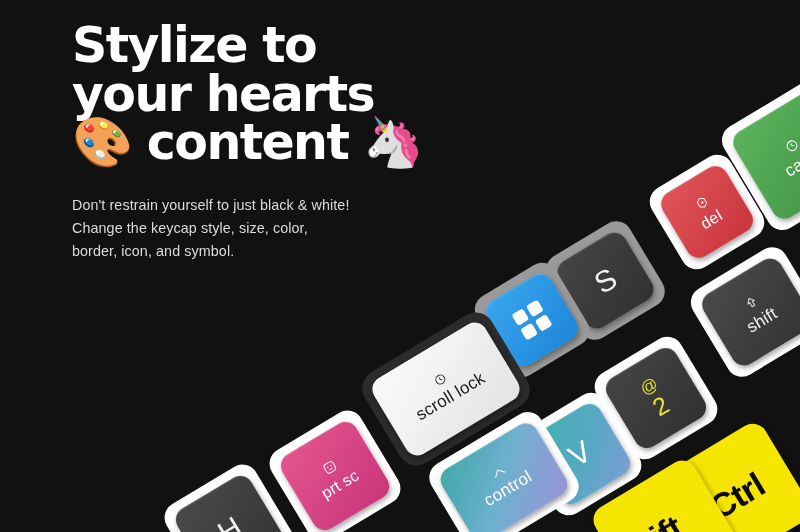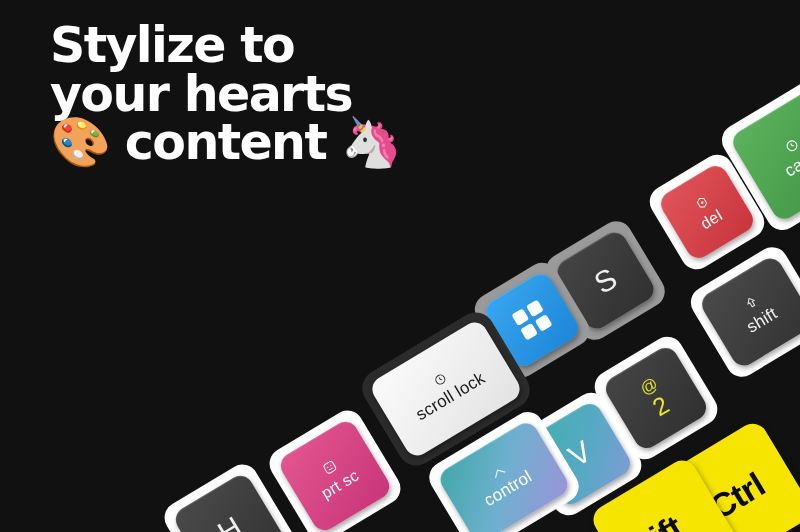--- a/index.html
+++ b/index.html
@@ -6,21 +6,21 @@
   html,body { width:800px; height:532px; }
   body {
     background:#111112;
     font-family:"Liberation Sans", sans-serif;
     overflow:hidden;
     position:relative;
   }
   #stage { position:absolute; inset:0; overflow:hidden; }
 
   
-  .copy { position:absolute; left:50px; top:22px; width:420px; z-index:50; }
+  .copy { position:absolute; left:72px; top:22px; width:420px; z-index:50; }
   .headline {
     font-family:"DejaVu Sans", sans-serif;
     font-weight:bold;
     font-size:49px;
     line-height:0.99;
     letter-spacing:-1.6px;
     color:#ffffff;
     white-space:pre-line;
   }
   .subcopy {
@@ -87,20 +87,21 @@
 </style>
 </head>
 <body>
 
 <div id="stage">
 
   <div class="copy">
     <div class="headline">Stylize to
 your hearts
 🎨 content 🦄</div>
+    <div class="subcopy">Don't restrain yourself to just black &amp; white! Change the keycap style, size, color, border, icon, and symbol.</div>
   </div>
 
   <div class="key fr-white" style="left:738px; top:96px; width:118px; height:118px; transform:rotate(-31deg);">
     <div class="inner f-green">
       <span class="ico">
         <svg width="13" height="13" viewBox="0 0 24 24" fill="none" stroke="#fff" stroke-width="2">
           <circle cx="12" cy="12" r="9"></circle>
             <path d="M12 7v5l3 2"></path>
         </svg>
       </span>

